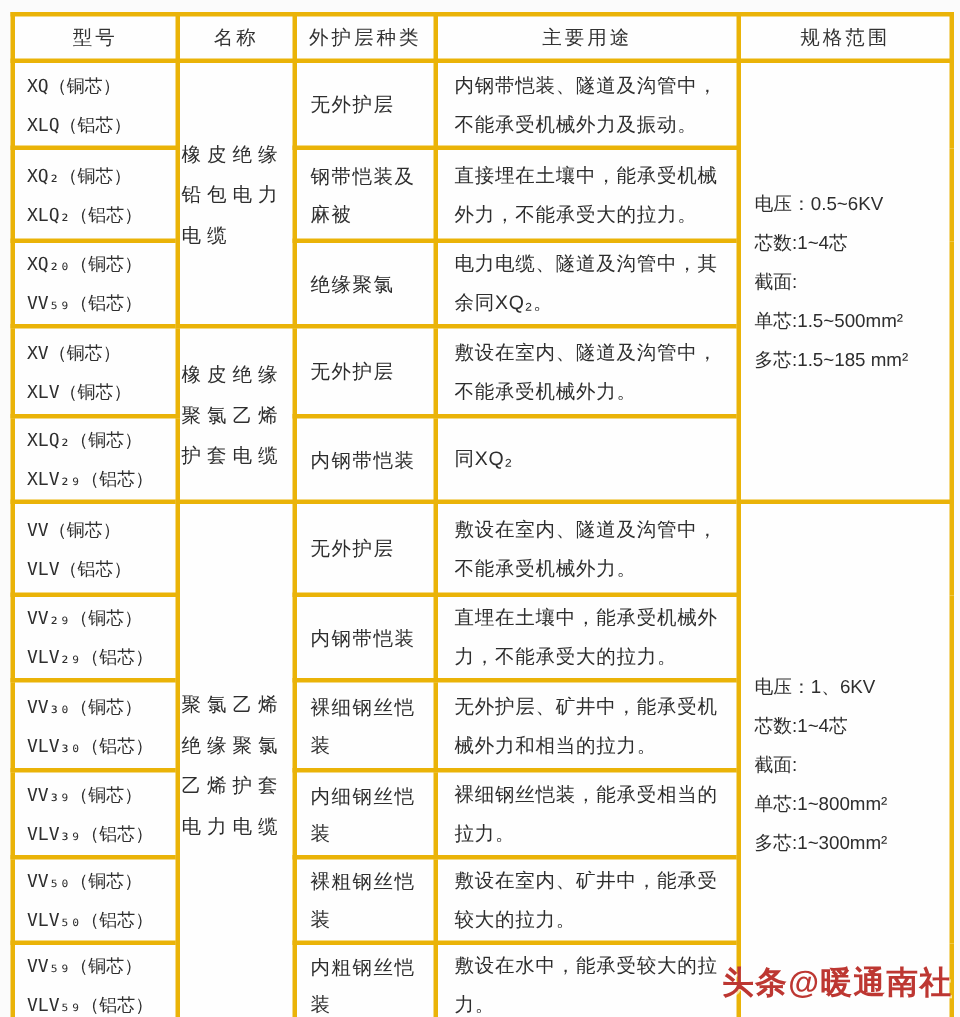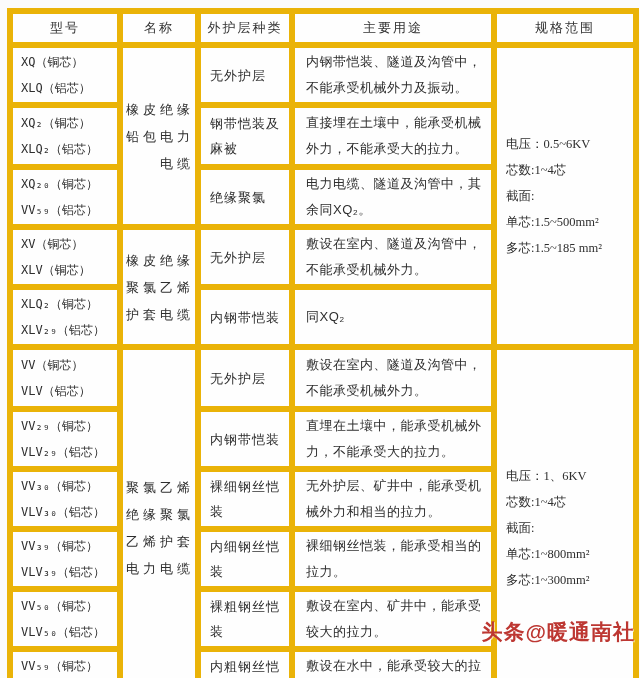--- a/index.html
+++ b/index.html
@@ -12,81 +12,81 @@
     overflow:hidden;
   }
   .page{position:absolute;left:7px;top:8px;}
   table{
     border-collapse:collapse;
     table-layout:fixed;
     width:626px;
     background:#fefefe;
   }
   td,th{
-    border:6px solid #eab308;
+    border:3px solid #eab308;
     font-size:13px;
     font-weight:normal;
     vertical-align:middle;
     overflow:hidden;
   }
   th{
     height:26px;
     text-align:center;
     letter-spacing:2px;
     color:#333;
   }
   td.model{
     white-space:pre-line;
     line-height:26px;
     padding-left:8px;
     font-family:"DejaVu Sans Mono","Liberation Mono",monospace;
     font-size:12px;
   }
   td.name{
     white-space:pre-line;
-    text-align:right;
+    text-align:left;
     letter-spacing:4px;
     line-height:27px;
     vertical-align:middle;
   }
   td.sheath{
     padding-left:9px;padding-right:4px;
     line-height:25px;
     letter-spacing:1px;
   }
   td.use{
     padding-left:11px;padding-right:8px;
     line-height:26px;
     letter-spacing:0.5px;
   }
   td.spec{
     white-space:pre-line;
     padding-left:9px;padding-right:0;
     line-height:26px;
     vertical-align:middle;
-    font-family:Liberation Serif, serif;
+    font-family:Liberation Sans, sans-serif;
     font-size:12.5px;
     position:relative;
   }
   
   tbody tr:nth-child(1){height:58px;}
   tbody tr:nth-child(2){height:62px;}
   tbody tr:nth-child(3){height:57px;}
   tbody tr:nth-child(4){height:60px;}
   tbody tr:nth-child(5){height:51px;}
   tbody tr:nth-child(6){height:62px;}
   tbody tr:nth-child(7){height:57px;}
   tbody tr:nth-child(8){height:60px;}
   tbody tr:nth-child(9){height:58px;}
   tbody tr:nth-child(10){height:56px;}
   tbody tr:nth-child(11){height:56px;}
   .watermark{
     position:absolute;
     right:5px;
-    top:618px;
+    top:641px;
     font-size:21px;
     font-weight:bold;
     color:#bd3732;
     letter-spacing:1px;
     text-shadow:1px 1px 0 rgba(255,255,255,0.65);
     white-space:nowrap;
   }
 </style>
 </head>
 <body>

